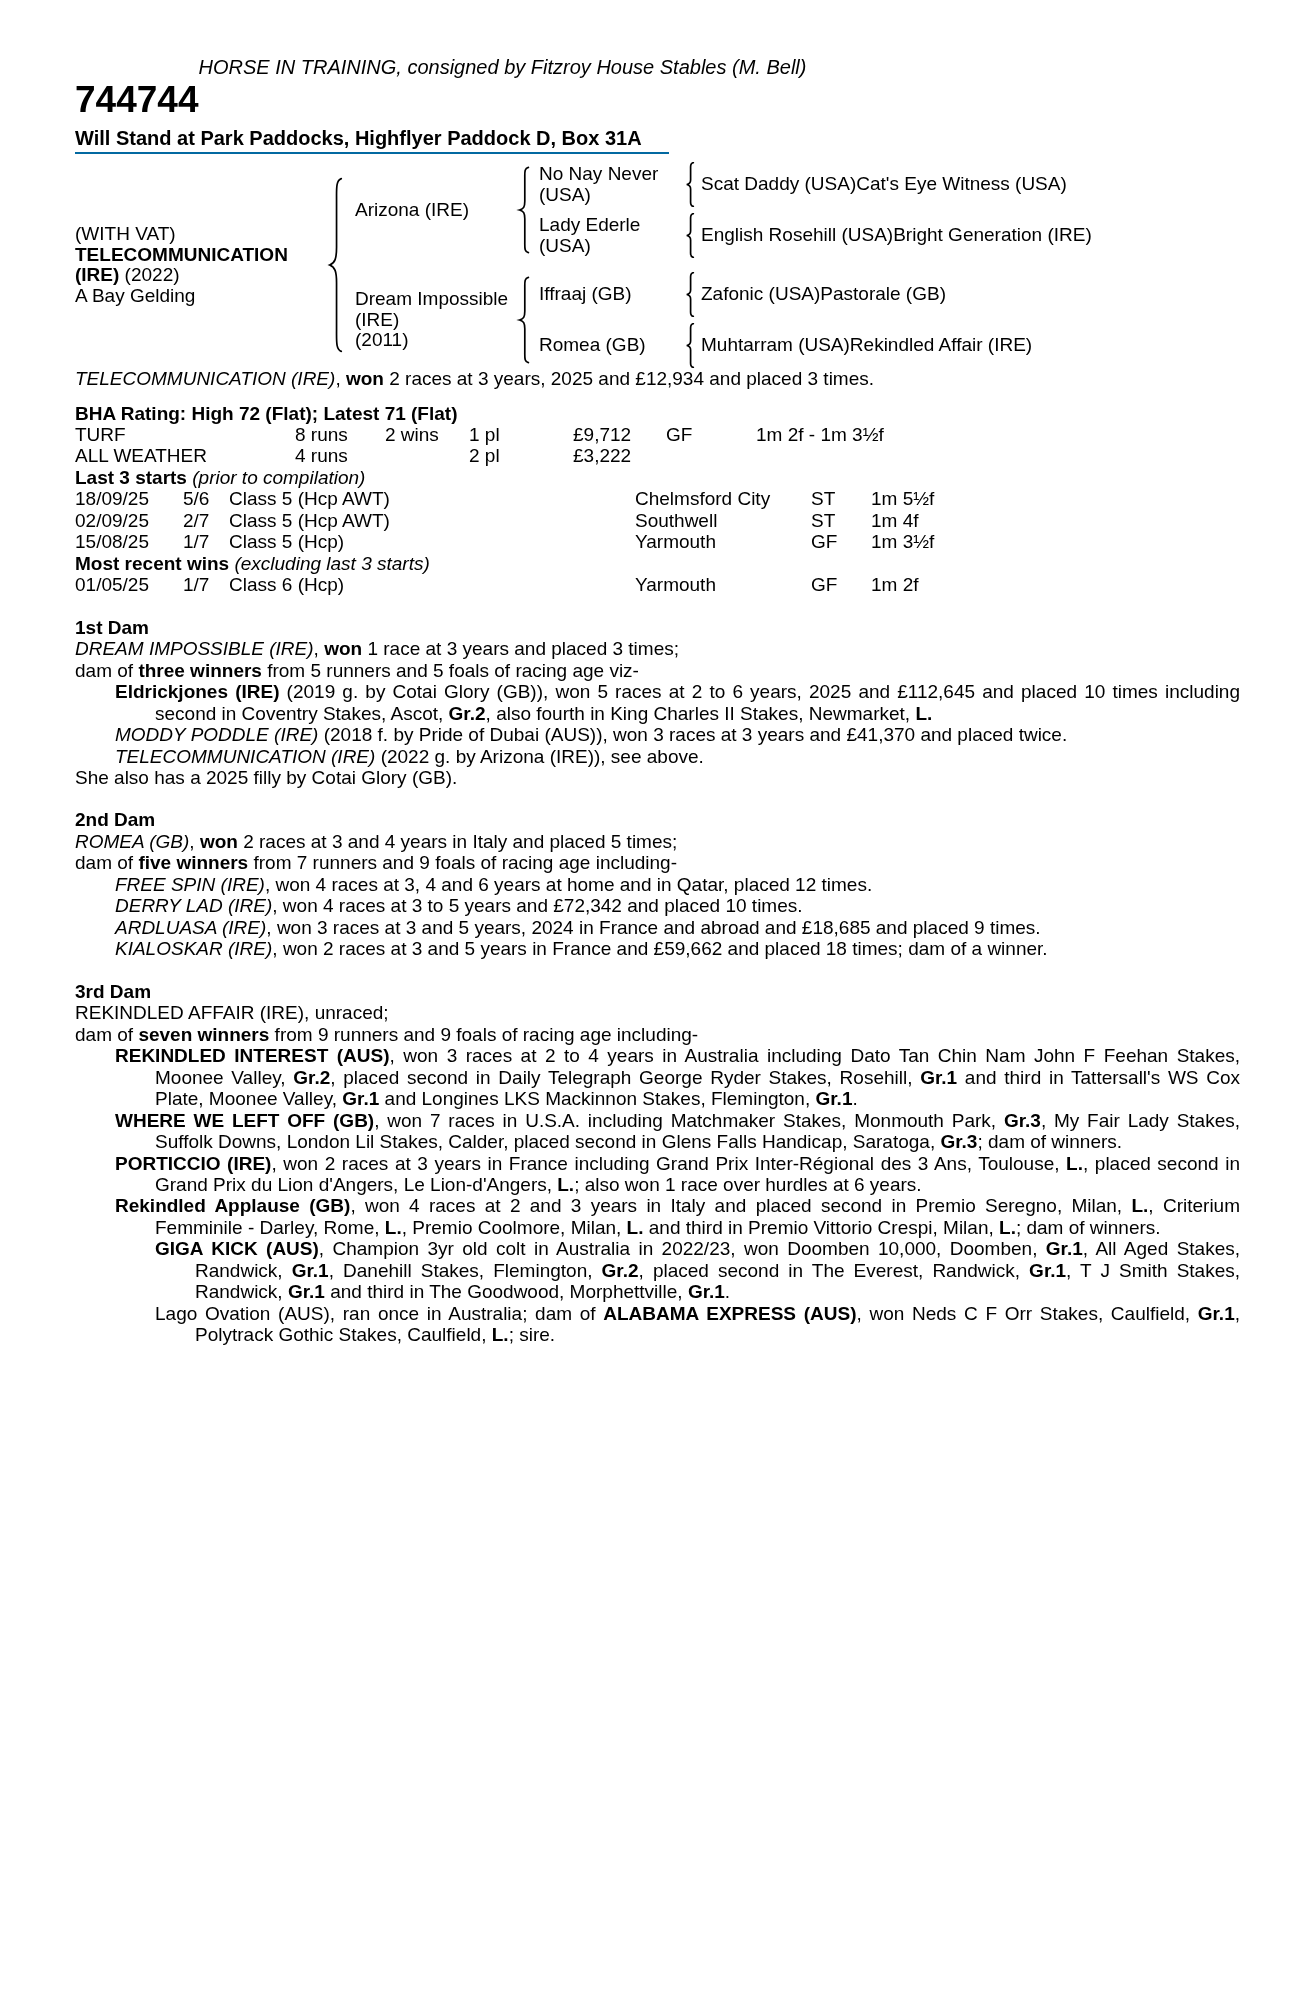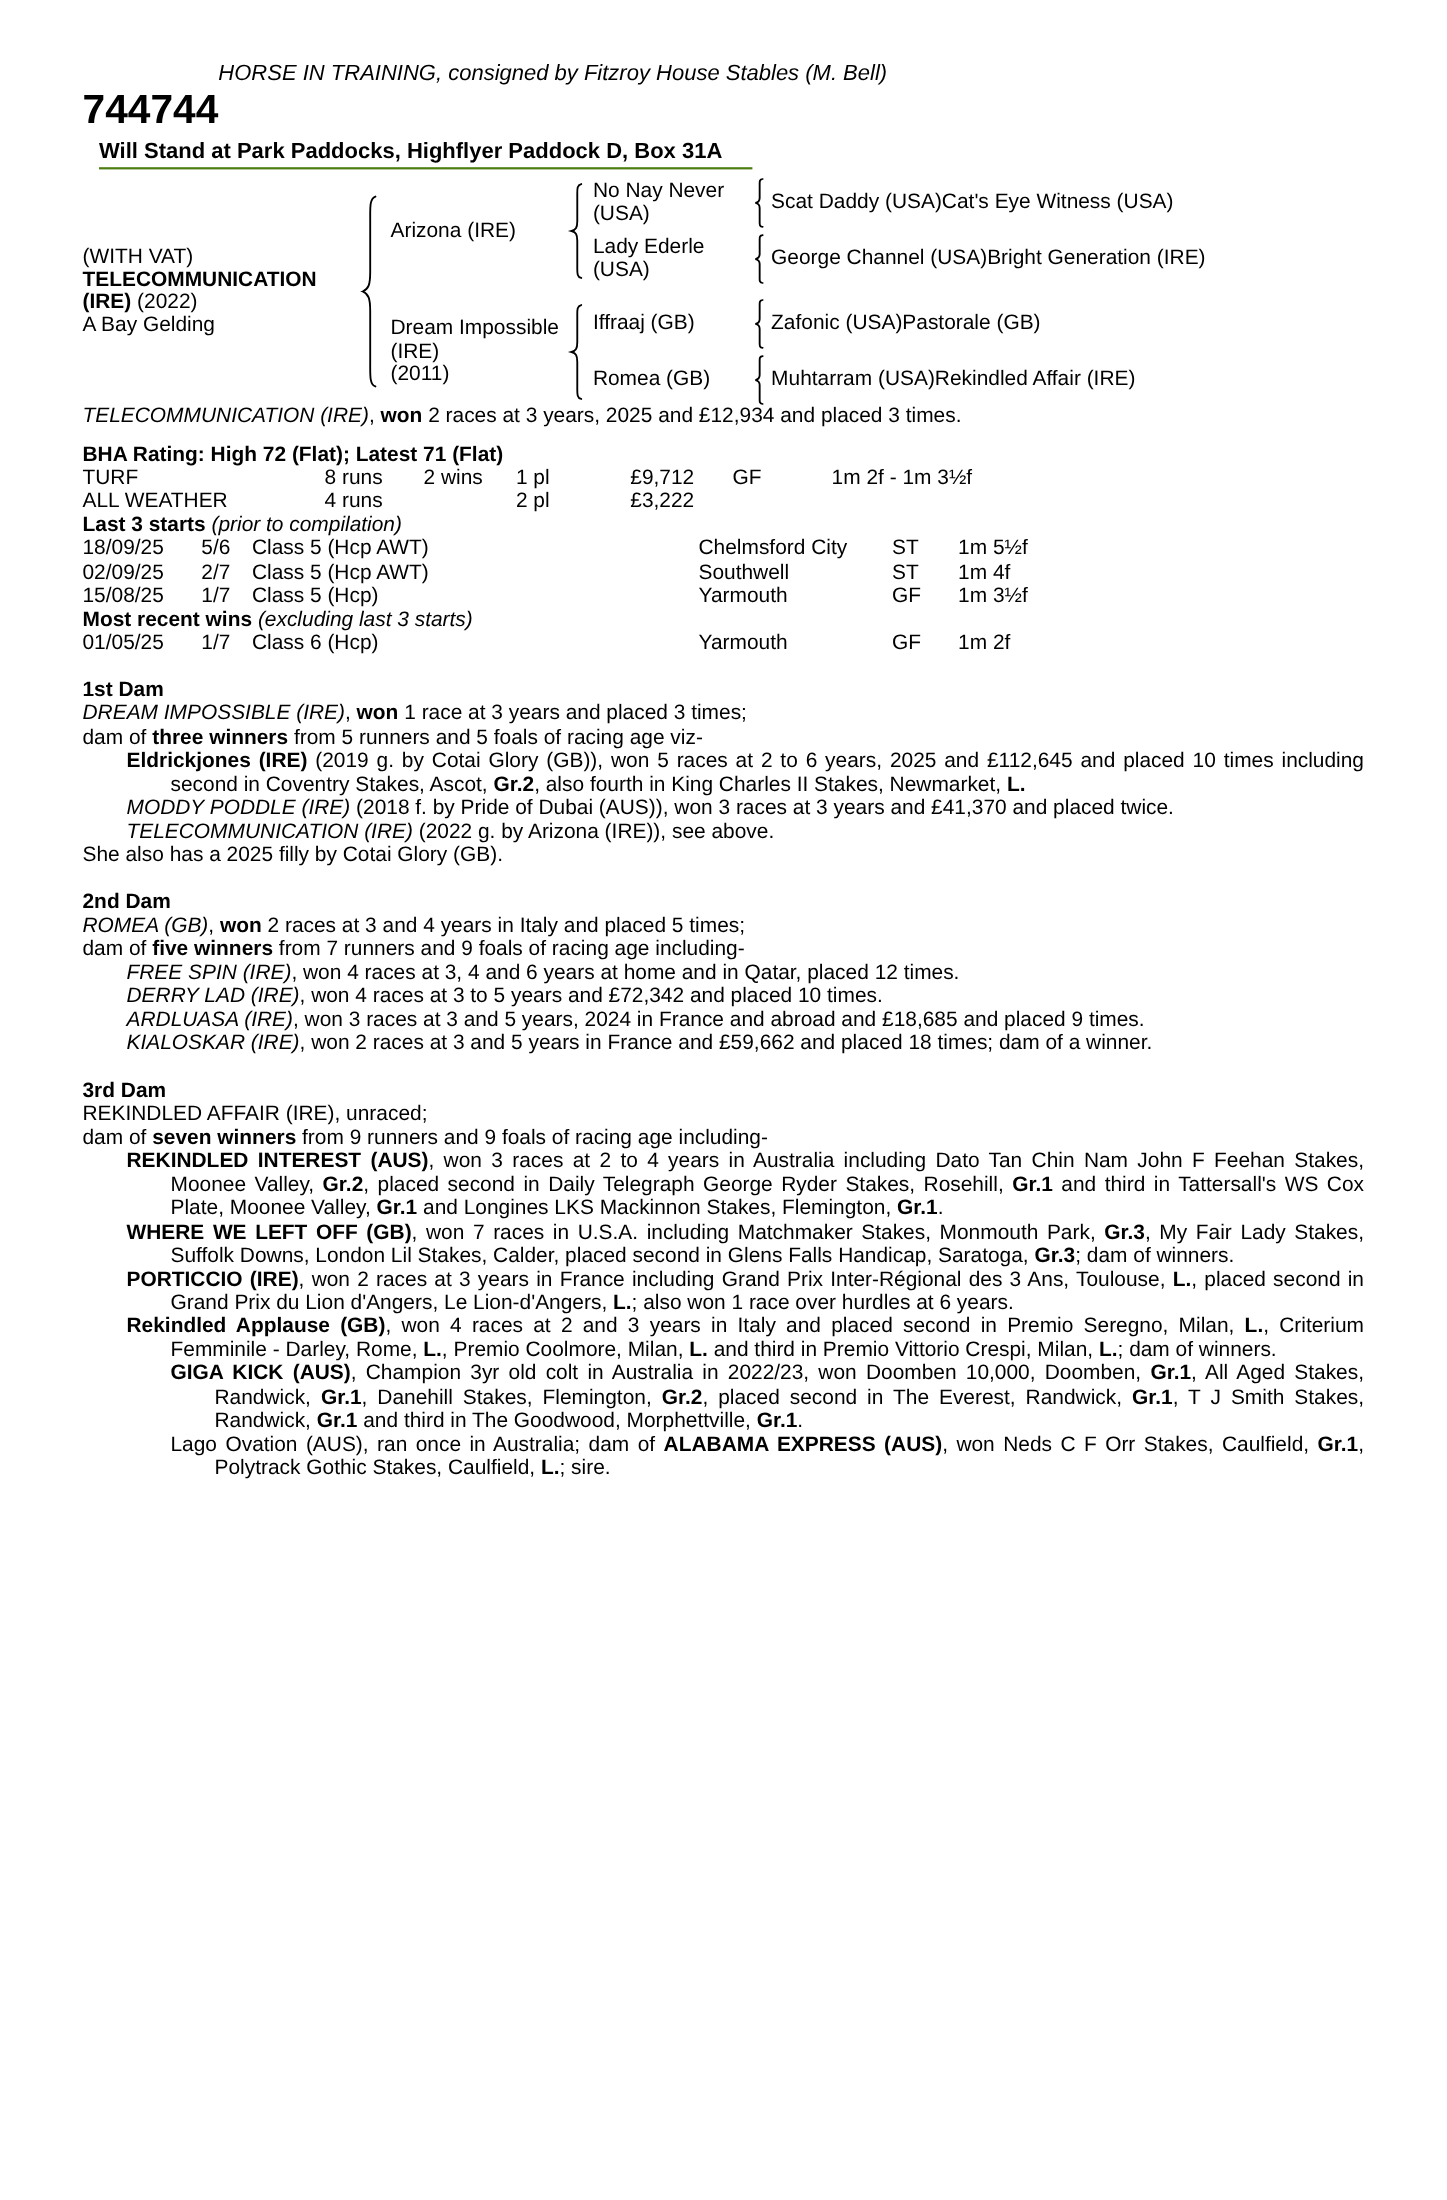--- a/index.html
+++ b/index.html
@@ -10,21 +10,21 @@
     font-size: 19px; line-height: 1.13;
   }
   .page { padding: 56px 75px 40px 75px; }
   .b { font-weight: 700; }
   .i { font-style: italic; }
 
   .consignor { font-style: italic; font-size: 20px; text-align: center; padding-right: 310px; }
   .lot-row { display: flex; align-items: baseline;
              font-weight: 700; font-size: 37px; line-height: 1.05; margin-top: 2px; }
   .stand { margin-top: 8px; font-size: 20px; font-weight: 700; }
-  .stand .u { display: inline-block; border-bottom: 2px solid #4d7c0f; padding-right: 27px; padding-bottom: 2px; margin-left: 15px; }
+  .stand .u { display: inline-block; border-bottom: 2px solid #0369a1; padding-right: 27px; padding-bottom: 2px; }
 
   
   .pedigree { display: flex; align-items: center; margin-top: 8px; line-height: 1.08; }
   .ped-horse { width: 250px; }
   .ped-horse .name { font-weight: 700; }
   .ped-right { display: flex; flex-direction: column; row-gap: 14px; }
   .ped-half { display: flex; align-items: center; }
   .ped-g2name { width: 170px; padding-left: 9px; }
   .ped-g3col { display: flex; flex-direction: column; row-gap: 6px; }
   .ped-g3block { display: flex; align-items: center; }
@@ -105,21 +105,21 @@
             </div>
           </div>
           <div class="ped-g3block">
             <div class="ped-g3name">Lady Ederle (USA)</div>
             <span class="brace sm">
                 <svg viewBox="0 0 20 100" preserveAspectRatio="none" aria-hidden="true">
                   <path d="M15.5 1.5 C10.5 2.5 11 7 11 13 L11 40 C11 46.5 9.5 48.8 4.5 50 C9.5 51.2 11 53.5 11 60 L11 87 C11 93 10.5 97.5 15.5 98.5" fill="none" stroke="#000" stroke-width="1.7" vector-effect="non-scaling-stroke" stroke-linecap="round"></path>
                 </svg>
               </span>
             <div class="ped-g4col">
-              <div>George Channel (USA)</div>
+              <div>English Rosehill (USA)</div>
               <div>Bright Generation (IRE)</div>
             </div>
           </div>
         </div>
       </div>
 
       <div class="ped-half">
         <div class="ped-g2name">
           <div>Dream Impossible (IRE)</div>
           <div>(2011)</div>

